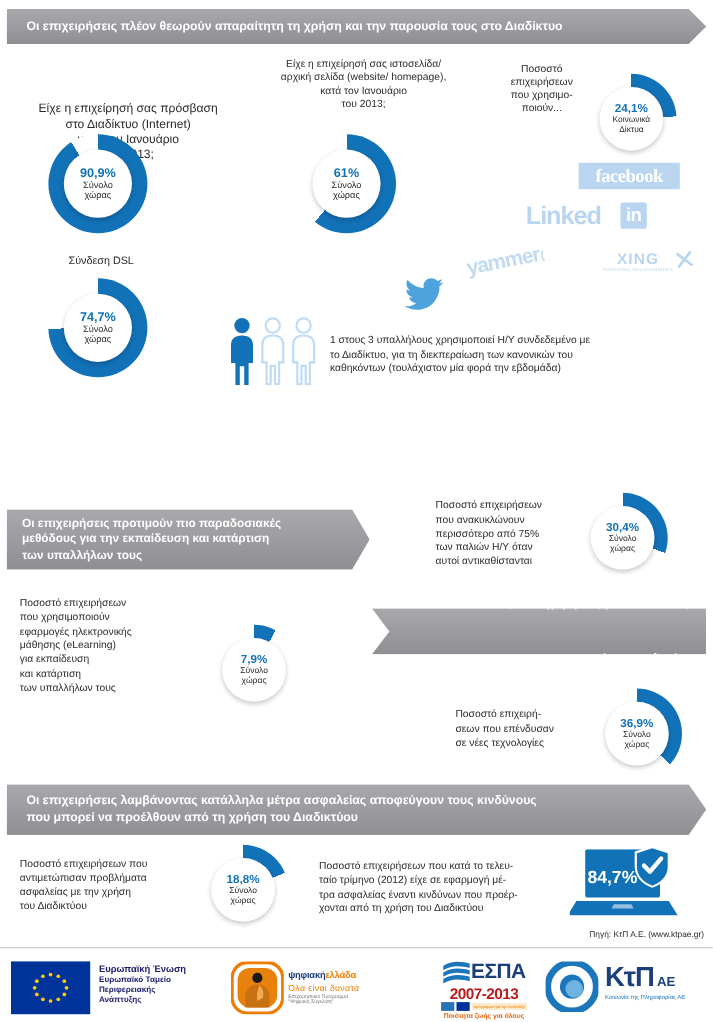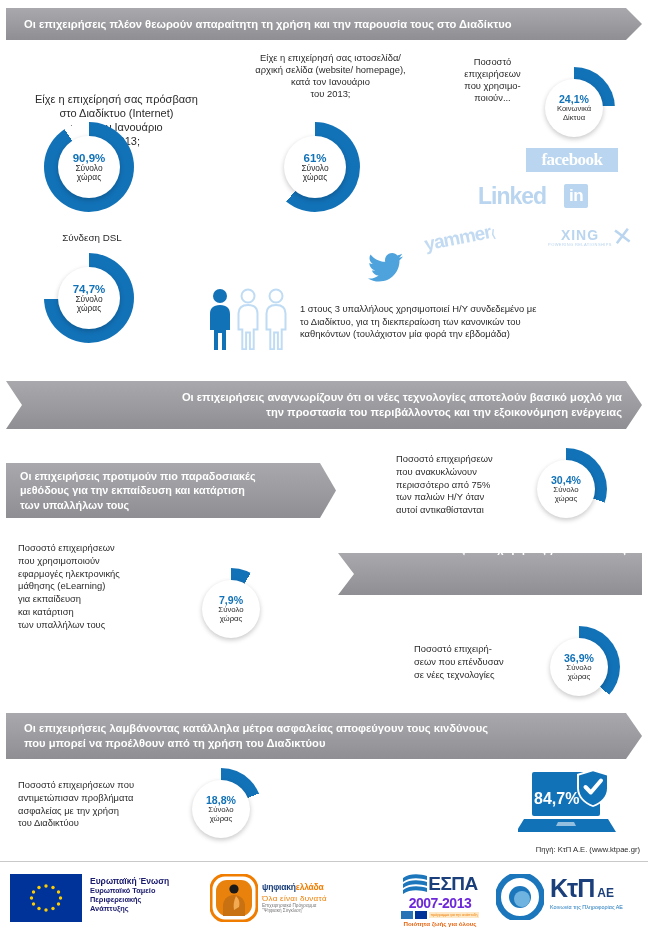--- a/index.html
+++ b/index.html
@@ -208,24 +208,20 @@
     <g fill="none" stroke="#bfdcf4" stroke-width="2">
       <circle cx="70" cy="8" r="6.5"></circle>
       <path d="M70 17c-6.5 0-9.5 3.3-9.5 8.6v15.8h3.8v19.8h3.8V44.6h3.8v16.6h3.8V41.4h3.8V25.6c0-5.3-3-8.6-9.5-8.6z"></path>
     </g>
   </svg>
 
   <div class="tx" style="left:300px; top:303px; width:340px; font-size:9.4px; white-space:pre-line; line-height:1.33;">1 στους 3 υπαλλήλους χρησιμοποιεί Η/Υ συνδεδεμένο με
 το Διαδίκτυο, για τη διεκπεραίωση των κανονικών του
 καθηκόντων (τουλάχιστον μία φορά την εβδομάδα)</div>
 
-  <div class="banner notch-both" style="left:6px; top:381px; width:636px; height:48px; padding:0 20px; font-size:11.2px; text-align:right; flex-direction:column; justify-content:center; align-items:flex-end;">
-    <span class="btxt" style="text-align:right;">Οι επιχειρήσεις αναγνωρίζουν ότι οι νέες τεχνολογίες αποτελούν βασικό μοχλό για</span>
-    <span class="btxt" style="text-align:right;">την προστασία του περιβάλλοντος και την εξοικονόμηση ενέργειας</span>
-  </div>
 
   <div class="banner notch-right" style="left:6px; top:463px; width:330px; height:55px; padding:0 14px; font-size:10.8px; flex-direction:column; justify-content:center; align-items:flex-start;">
     <span class="btxt">Οι επιχειρήσεις προτιμούν πιο παραδοσιακές</span>
     <span class="btxt">μεθόδους για την εκπαίδευση και κατάρτιση</span>
     <span class="btxt">των υπαλλήλων τους</span>
   </div>
 
   <div class="tx" style="left:396px; top:453px; width:132px; font-size:9.4px; white-space:pre-line; line-height:1.36;">Ποσοστό επιχειρήσεων
 που ανακυκλώνουν
 περισσότερο από 75%
@@ -288,20 +284,24 @@
 
   <div class="donut" style="left:180px; top:768px; width:82px; height:82px;">
     <div class="ring" style="background: conic-gradient(from 0deg, #1272b8 0deg 67.7deg, #ffffff 67.7deg 360deg);"></div>
     <div class="hole" style="left:12px; top:12px; width:58px; height:58px;">
       <div class="pct" style="font-size:10.6px;">18,8%</div>
       <div class="sub" style="font-size:7.8px;">Σύνολο</div>
       <div class="sub" style="font-size:7.8px;">χώρας</div>
     </div>
   </div>
 
+  <div class="tx" style="left:290px; top:781px; width:222px; font-size:9.4px; white-space:pre-line; line-height:1.36;">Ποσοστό επιχειρήσεων που κατά το τελευ-
+ταίο τρίμηνο (2012) είχε σε εφαρμογή μέ-
+τρα ασφαλείας έναντι κινδύνων που προέρ-
+χονται από τη χρήση του Διαδικτύου</div>
 
   <div class="laptop" style="left:518px; top:772px; width:100px; height:62px;">
     <svg width="100" height="62" viewBox="0 0 100 62">
       <rect x="14" y="0" width="68" height="44" rx="2" fill="#1272b8"></rect>
       <path d="M6 47 L90 47 L98 60 L-2 60 Z" fill="#1272b8"></path>
       <path d="M40 50 L56 50 L58 54 L38 54 Z" fill="#ffffff" opacity="0.55"></path>
     </svg>
     <svg style="position:absolute; left:58px; top:-4px;" width="34" height="40" viewBox="0 0 34 40">
       <path d="M17 1 L33 6 v14 c0 9-7 16-16 19 C8 36 1 29 1 20 V6 Z" fill="#ffffff"></path>
       <path d="M17 3.2 L31 7.6 v12.6 c0 8-6.2 14.2-14 17 -7.8-2.8-14-9-14-17 V7.6 Z" fill="#1272b8"></path>
@@ -359,21 +359,21 @@
 
     <div class="espa" style="left:386px; top:10px; width:108px;">
       <div style="display:flex; align-items:center; justify-content:center;">
         <svg width="26" height="24" viewBox="0 0 26 24">
           <path d="M1 6 C8 1 18 2 25 4 L25 8 C18 6 8 5 1 10 Z" fill="#1b76bc"></path>
           <path d="M1 12 C8 7 18 8 25 10 L25 14 C18 12 8 11 1 16 Z" fill="#1b76bc"></path>
           <path d="M1 18 C8 13 18 14 25 16 L25 20 C18 18 8 17 1 22 Z" fill="#1b76bc"></path>
         </svg>
         <span style="font-size:19px; font-weight:bold; color:#1a3f7a; letter-spacing:-0.5px;">ΕΣΠΑ</span>
       </div>
-      <div style="font-size:14px; font-weight:bold; color:#6d28d9; line-height:1; letter-spacing:-0.5px;">2007-2013</div>
+      <div style="font-size:14px; font-weight:bold; color:#b91c1c; line-height:1; letter-spacing:-0.5px;">2007-2013</div>
       <div style="display:flex; align-items:center; justify-content:center; gap:2px; margin-top:1px;">
         <span style="display:inline-block;width:12px;height:8px;background:#2773b5;position:relative;overflow:hidden;"></span>
         <span style="display:inline-block;width:12px;height:8px;background:#003399;"></span>
         <span style="font-size:3.6px; color:#f07d00; background:#fde9c8; padding:1px 2px;">πρόγραμμα για την ανάπτυξη</span>
       </div>
       <div style="font-size:6.2px; font-weight:bold; color:#e8620c; margin-top:1px;">Ποιότητα ζωής για όλους</div>
     </div>
 
     <div class="ktp" style="left:496px; top:12px; display:flex; align-items:flex-start;">
       <svg width="48" height="46" viewBox="0 0 48 46">

